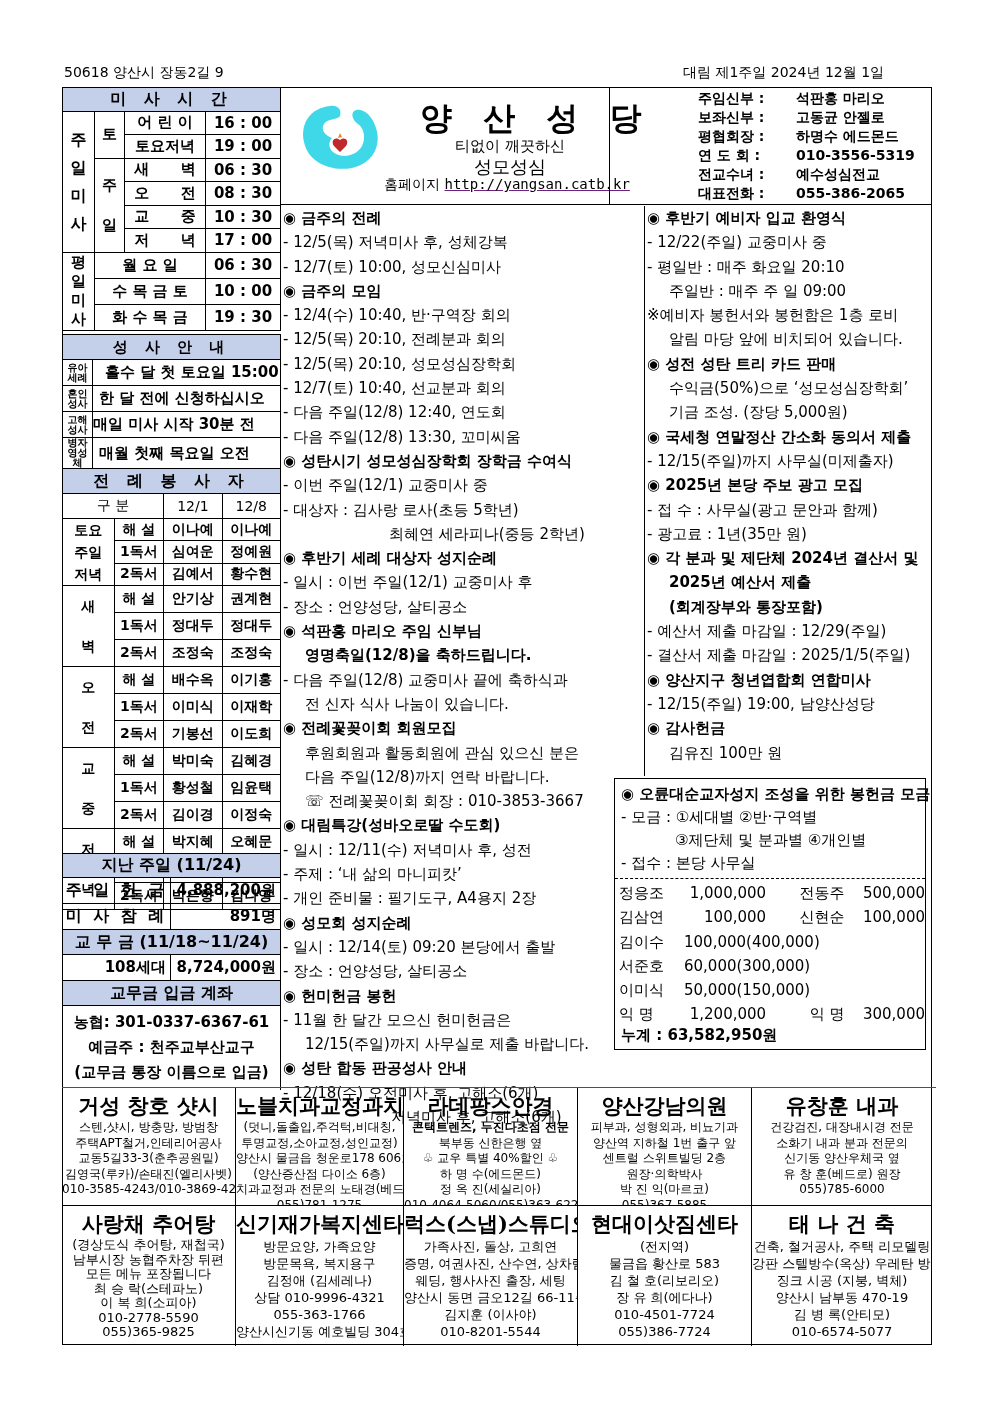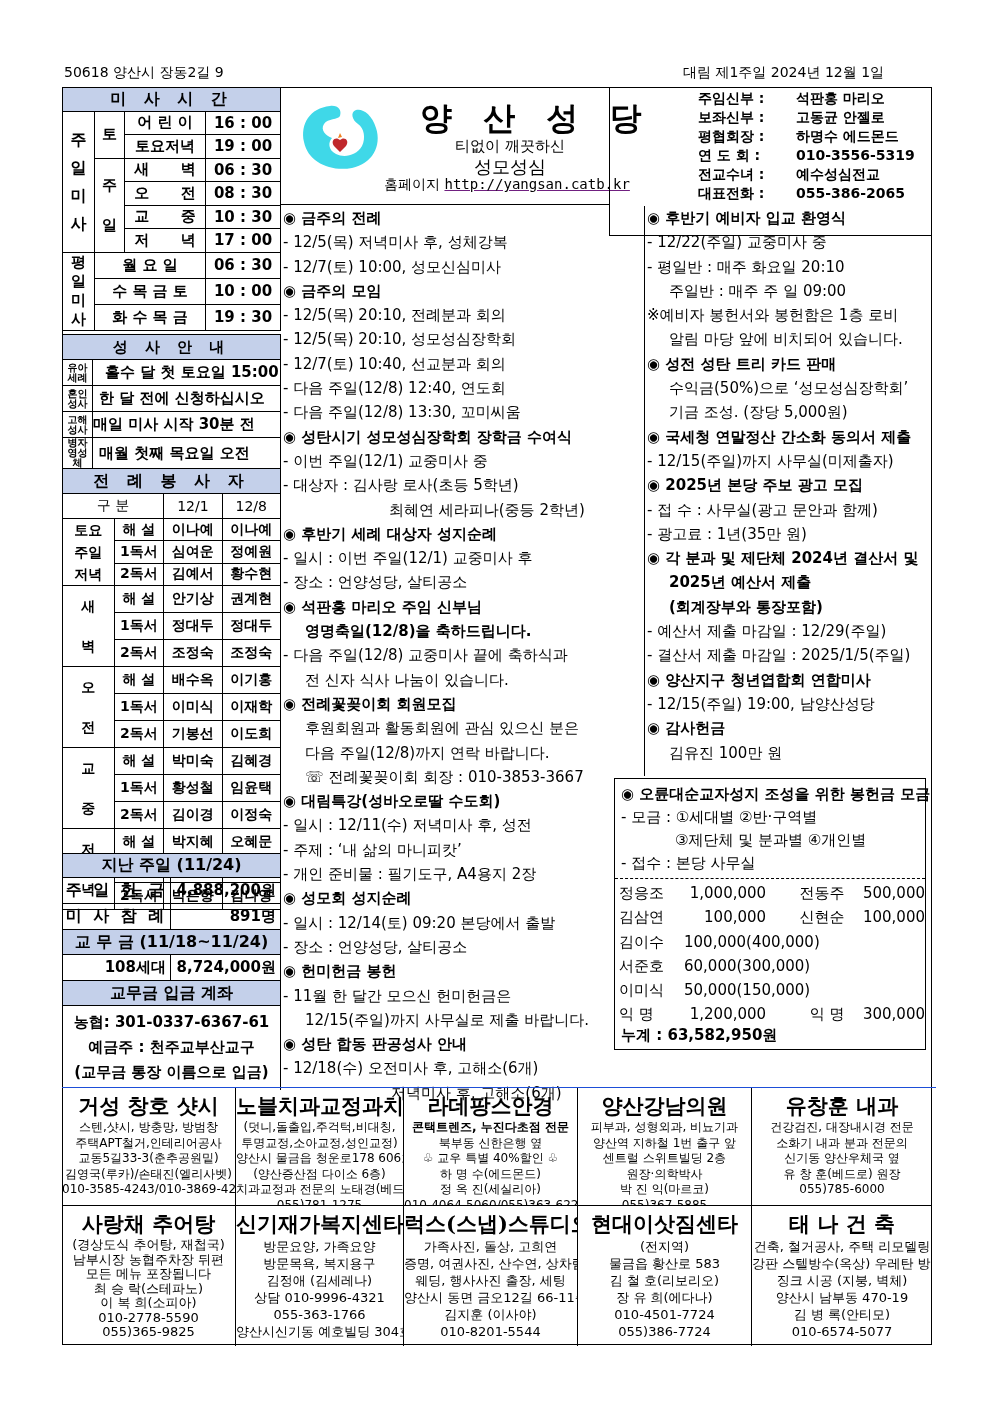--- a/index.html
+++ b/index.html
@@ -10,21 +10,21 @@
   .blue { background: #c4d0ea; }
   table { border-collapse: collapse; }
   td { border: 1px solid #000; text-align: center; font-size: 15px; padding: 0; }
   .mass td { height: 23.5px; font-weight: bold; }
   .col-left { left: 62px; width: 219px; }
   .sec-title { font-weight: bold; font-size: 16px; letter-spacing: 6px; }
   .info td { height: 26px; font-weight: bold; font-size: 15px; }
   .info td.small { font-size: 10px; line-height: 10px; font-weight: bold; letter-spacing: 0; }
   .serv td { height: 22.3px; font-weight: bold; font-size: 14px; }
   .logo-box { left: 281px; top: 87px; width: 328px; height: 118px; border-bottom: 1px solid #000; }
-  .contact { left: 609px; top: 87px; width: 323px; height: 149px; border-left: 1px solid #000; border-bottom: 1px solid #000; padding: 2px 0 0 88px; }
+  .contact { left: 609px; top: 87px; width: 323px; height: 118px; border-left: 1px solid #000; border-bottom: 1px solid #000; padding: 2px 0 0 88px; }
   .contact .row { font-size: 14px; height: 19px; line-height: 19px; font-weight: bold; white-space: nowrap; }
   .contact .lbl { display: inline-block; width: 98px; margin-left: 0; }
   .title-text { left: 420px; top: 97px; font-size: 32px; font-weight: bold; letter-spacing: 10px; }
   .subtitle { left: 420px; top: 137px; font-size: 15px; width: 180px; text-align: center; }
   .subtitle2 { left: 420px; top: 155px; font-size: 18px; width: 180px; text-align: center; }
   .homepage { left: 384px; top: 176px; font-size: 14px; }
   .homepage a { color: #000; font-family: "DejaVu Sans Mono", monospace; text-decoration: underline; text-decoration-color: #702080; }
   .col { font-size: 15px; line-height: 24.3px; }
   .col .h { font-weight: bold; white-space: nowrap; }
   .col .h::before { content: "◉ "; }
@@ -280,20 +280,21 @@
   <div class="row"><span class="lbl">연 도 회 :</span><span>010-3556-5319</span></div>
   <div class="row"><span class="lbl">전교수녀 :</span><span>예수성심전교</span></div>
   <div class="row"><span class="lbl">대표전화 :</span><span>055-386-2065</span></div>
 </div>
 
 <div class="abs col mid" id="news-mid">
     <div class="h">금주의 전례</div>
     <div class="i">- 12/5(목) 저녁미사 후, 성체강복</div>
     <div class="i">- 12/7(토) 10:00, 성모신심미사</div>
     <div class="h">금주의 모임</div>
+    <div class="i">- 12/4(수) 10:40, 반·구역장 회의</div>
     <div class="i">- 12/5(목) 20:10, 전례분과 회의</div>
     <div class="i">- 12/5(목) 20:10, 성모성심장학회</div>
     <div class="i">- 12/7(토) 10:40, 선교분과 회의</div>
     <div class="i">- 다음 주일(12/8) 12:40, 연도회</div>
     <div class="i">- 다음 주일(12/8) 13:30, 꼬미씨움</div>
     <div class="h">성탄시기 성모성심장학회 장학금 수여식</div>
     <div class="i">- 이번 주일(12/1) 교중미사 중</div>
     <div class="i">- 대상자 : 김사랑 로사(초등 5학년)</div>
     <div class="ind" style="padding-left: 106px;">최혜연 세라피나(중등 2학년)</div>
     <div class="h">후반기 세례 대상자 성지순례</div>

